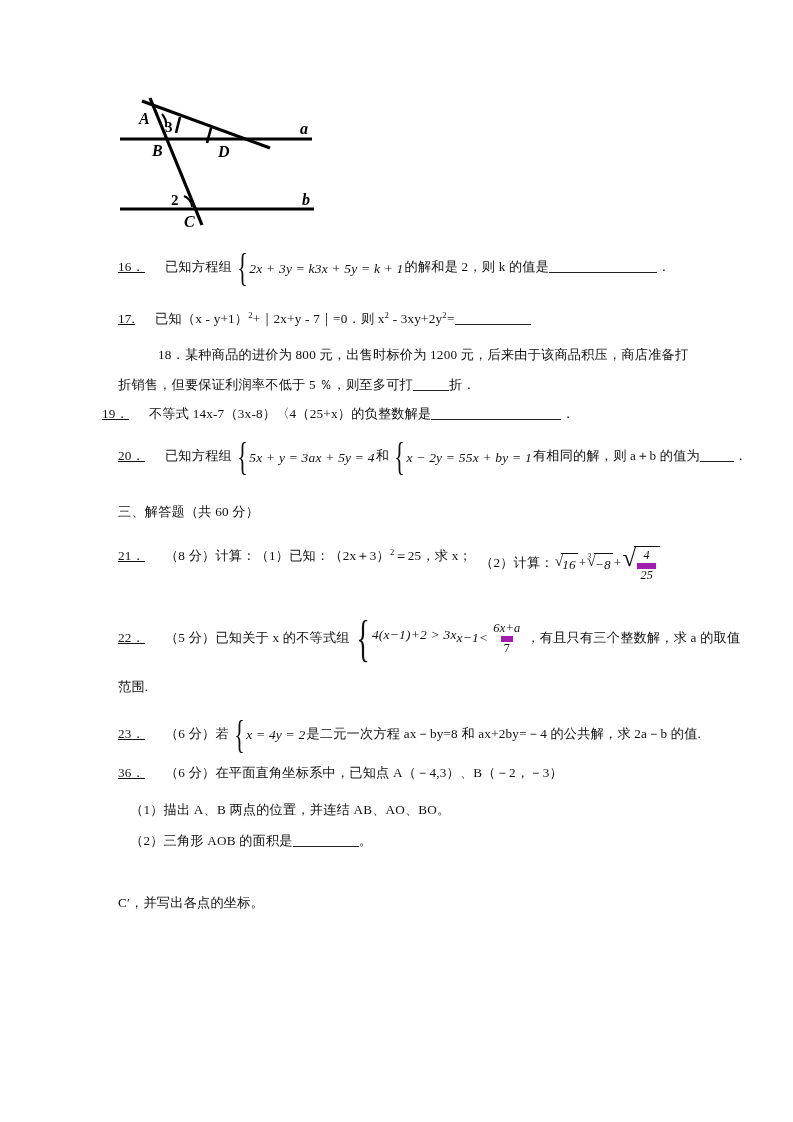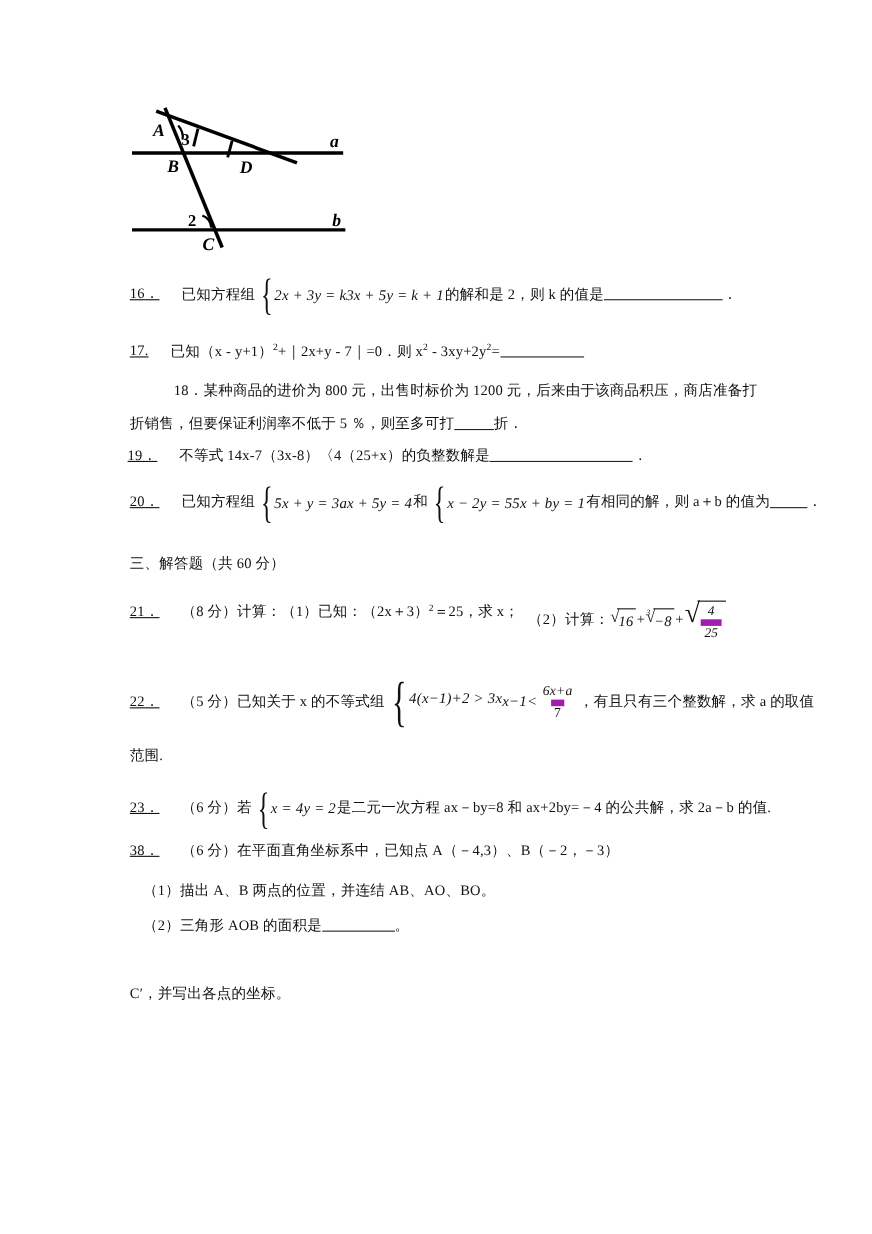--- a/index.html
+++ b/index.html
@@ -180,21 +180,21 @@
     <span class="num">17.</span><span>已知（x - y+1）</span><span class="sup">2</span><span>+｜2x+y - 7｜=0．则 x</span><span class="sup">2</span><span> - 3xy+2y</span><span class="sup">2</span><span>=</span><span class="blank" style="width:76px;"></span>
   </div>
 
   <div class="q" style="left:118px; top:345px;margin-left:40px;">
     <span>18．某种商品的进价为 800 元，出售时标价为 1200 元，后来由于该商品积压，商店准备打</span>
   </div>
   <div class="q" style="left:118px; top:375px;">
     <span>折销售，但要保证利润率不低于 5 ％，则至多可打</span><span class="blank" style="width:36px;"></span><span>折．</span>
   </div>
 
-  <div class="q" style="left:116px; top:404px;">
+  <div class="q" style="left:102px; top:404px;">
     <span class="num">19．</span><span>不等式 14x-7（3x-8）〈4（25+x）的负整数解是</span><span class="blank" style="width:130px;"></span><span>．</span>
   </div>
 
   <div class="q" style="left:118px; top:441px;">
     <span class="num">20．</span><span>已知方程组</span><span class="sys">
         <span class="brace">{</span>
         <span class="rows">
           <span class="mi">5x + y = 3</span>
           <span class="mi">ax + 5y = 4</span>
         </span>
@@ -251,21 +251,21 @@
     <span class="num">23．</span><span>（6 分）</span><span>若</span><span class="sys">
         <span class="brace">{</span>
         <span class="rows" style="line-height:1.55;">
           <span class="mi">x = 4</span>
           <span class="mi">y = 2</span>
         </span>
       </span><span>是二元一次方程 ax－by=8 和 ax+2by=－4 的公共解，求 2a－b 的值.</span>
   </div>
 
   <div class="q" style="left:118px; top:763px;">
-    <span class="num">38．</span><span>（6 分）</span><span>在平面直角坐标系中，已知点 A（－4,3）、B（－2，－3）</span>
+    <span class="num">36．</span><span>（6 分）</span><span>在平面直角坐标系中，已知点 A（－4,3）、B（－2，－3）</span>
   </div>
   <div class="q" style="left:130px; top:800px;">
     <span>（1）描出 A、B 两点的位置，并连结 AB、AO、BO。</span>
   </div>
   <div class="q" style="left:130px; top:831px;">
     <span>（2）三角形 AOB 的面积是</span><span class="blank" style="width:66px;"></span><span>。</span>
   </div>
   <div class="q" style="left:118px; top:893px;">
     <span>C′，并写出各点的坐标。</span>
   </div>

